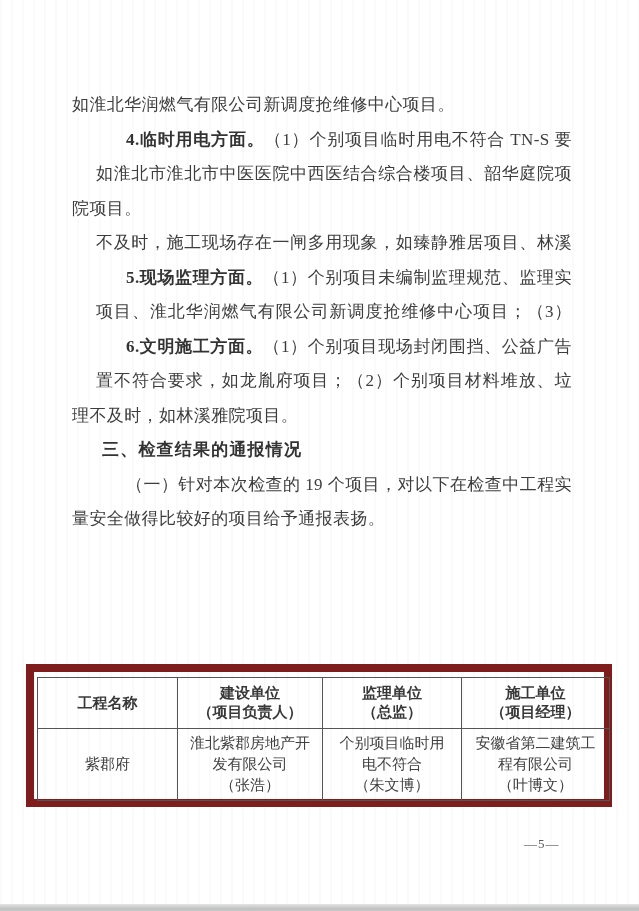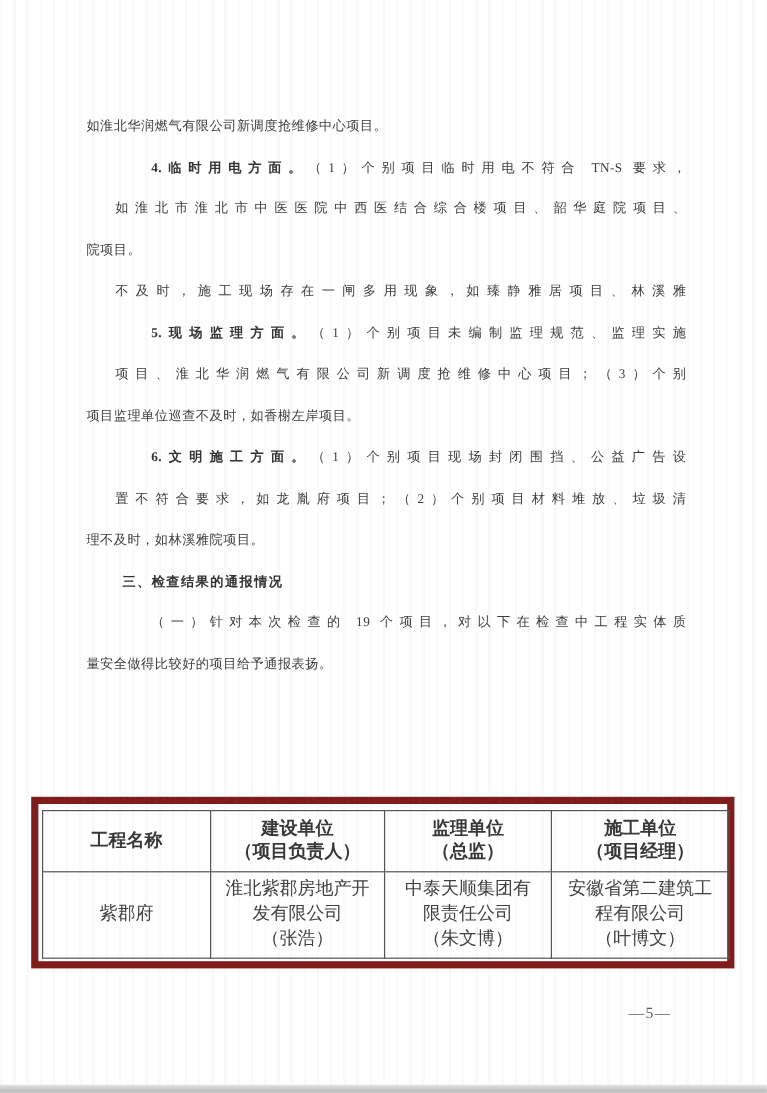--- a/index.html
+++ b/index.html
@@ -9,33 +9,33 @@
     font-family:"Liberation Serif","DejaVu Serif",serif;
   }
   
   body::before{
     content:"";position:absolute;inset:0;pointer-events:none;
     background:repeating-linear-gradient(90deg,
       rgba(100,112,132,0.035) 0 2px, rgba(0,0,0,0) 2px 11px);
   }
   .content{
     position:absolute;left:72px;top:88px;width:500px;
-    color:#3d3d3d;font-size:11px;letter-spacing:0.4px;
+    color:#3d3d3d;font-size:17px;letter-spacing:0.4px;
   }
   .tline{
     height:34.5px;line-height:34.5px;white-space:nowrap;
     text-align:justify;
   }
   .tline.fill{white-space:normal;text-align:justify;text-align-last:justify;overflow:hidden;margin-left:24px;}
   .tline.indent{padding-left:30px;}
   .tline b{font-weight:700;color:#333;}
   .tline.heading{font-weight:700;color:#2f2f2f;letter-spacing:1.2px;}
   .highlight{
     position:absolute;left:26px;top:664px;width:586px;height:143px;
-    border:6px solid #7f1d1d;box-sizing:border-box;
+    border:8px solid #7f1d1d;box-sizing:border-box;
   }
   .doc-table{
     position:absolute;left:3px;top:5px;width:572px;
     border-collapse:collapse;table-layout:fixed;
     color:#3f3f3f;font-size:15px;
   }
   .doc-table th,.doc-table td{
     border:1px solid #555;text-align:center;vertical-align:middle;
     padding:0 10px;overflow:hidden;
   }
@@ -58,21 +58,20 @@
 <div class="page-root">
 
   <div class="content" id="content">
       <div class="tline">如淮北华润燃气有限公司新调度抢维修中心项目。</div>
       <div class="tline indent fill"><b>4.临时用电方面。</b>（1）个别项目临时用电不符合 TN-S 要求，</div>
       <div class="tline fill">如淮北市淮北市中医医院中西医结合综合楼项目、韶华庭院项目、</div>
       <div class="tline">院项目。</div>
       <div class="tline fill">不及时，施工现场存在一闸多用现象，如臻静雅居项目、林溪雅</div>
       <div class="tline indent fill"><b>5.现场监理方面。</b>（1）个别项目未编制监理规范、监理实施</div>
       <div class="tline fill">项目、淮北华润燃气有限公司新调度抢维修中心项目；（3）个别</div>
-      <div class="tline">项目监理单位巡查不及时，如香榭左岸项目。</div>
       <div class="tline indent fill"><b>6.文明施工方面。</b>（1）个别项目现场封闭围挡、公益广告设</div>
       <div class="tline fill">置不符合要求，如龙胤府项目；（2）个别项目材料堆放、垃圾清</div>
       <div class="tline">理不及时，如林溪雅院项目。</div>
       <div class="tline indent heading"><b>三、检查结果的通报情况</b></div>
       <div class="tline indent fill">（一）针对本次检查的 19 个项目，对以下在检查中工程实体质</div>
       <div class="tline">量安全做得比较好的项目给予通报表扬。</div>
     </div>
 
   <div class="highlight">
     <table class="doc-table">
@@ -104,21 +103,21 @@
       <tbody id="table-body">
           <tr>
             <td>
               <div>紫郡府</div>
             </td>
             <td>
               <div>淮北紫郡房地产开发有限公司</div>
               <div>（张浩）</div>
             </td>
             <td>
-              <div>中泰天顺集团有限责任公司</div>
+              <div>个别项目临时用电不符合</div>
               <div>（朱文博）</div>
             </td>
             <td>
               <div>安徽省第二建筑工程有限公司</div>
               <div>（叶博文）</div>
             </td>
           </tr>
         </tbody>
     </table>
   </div>

